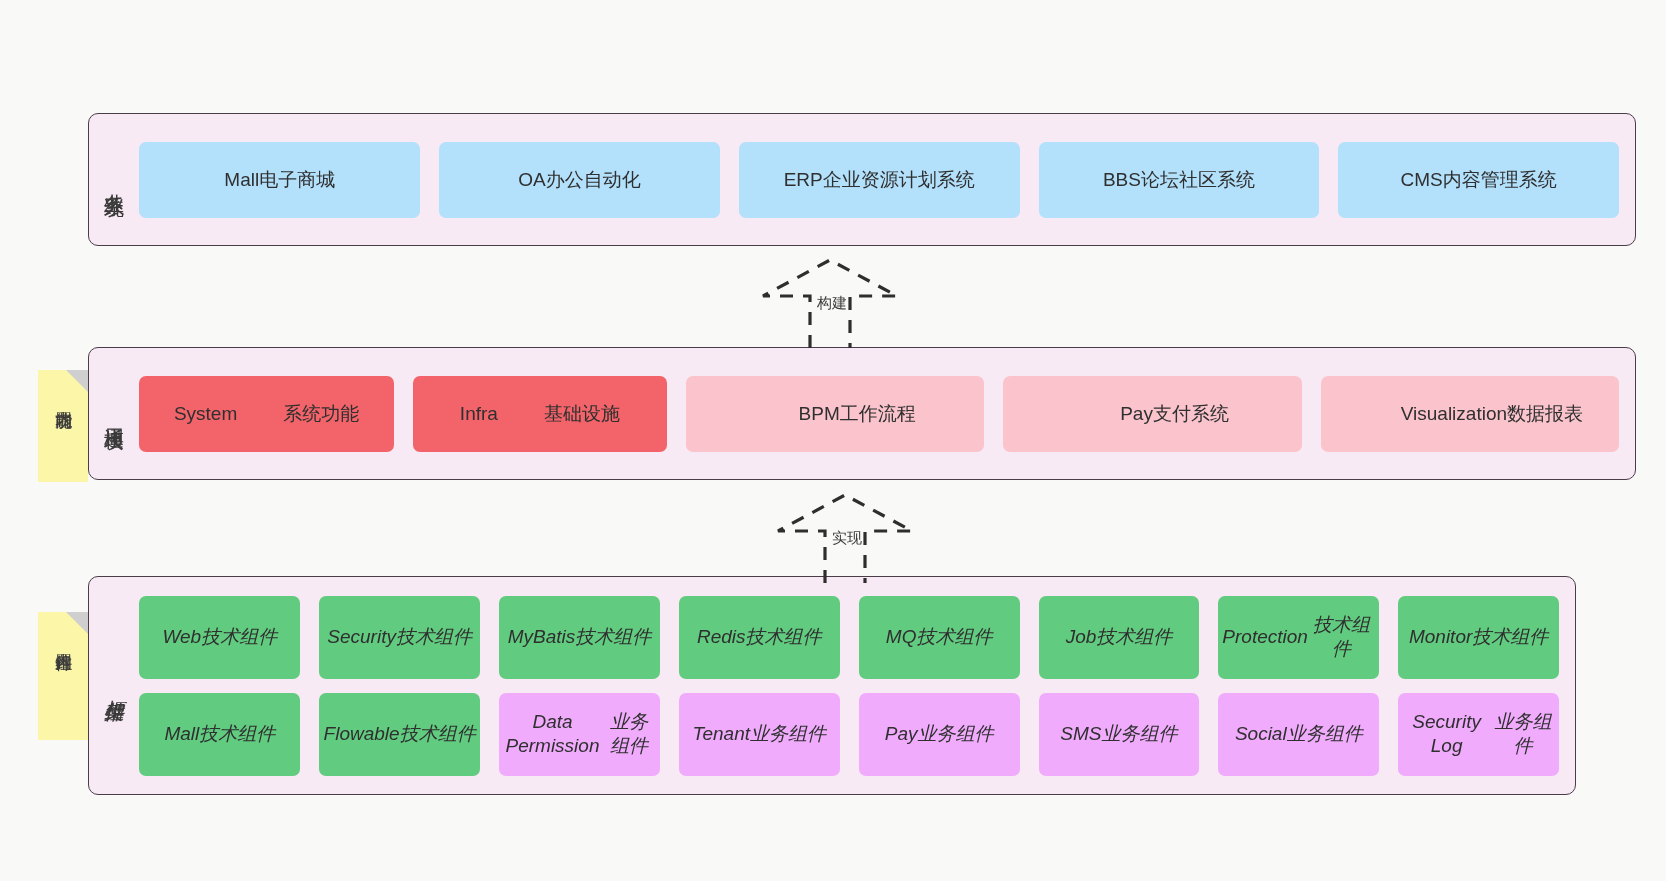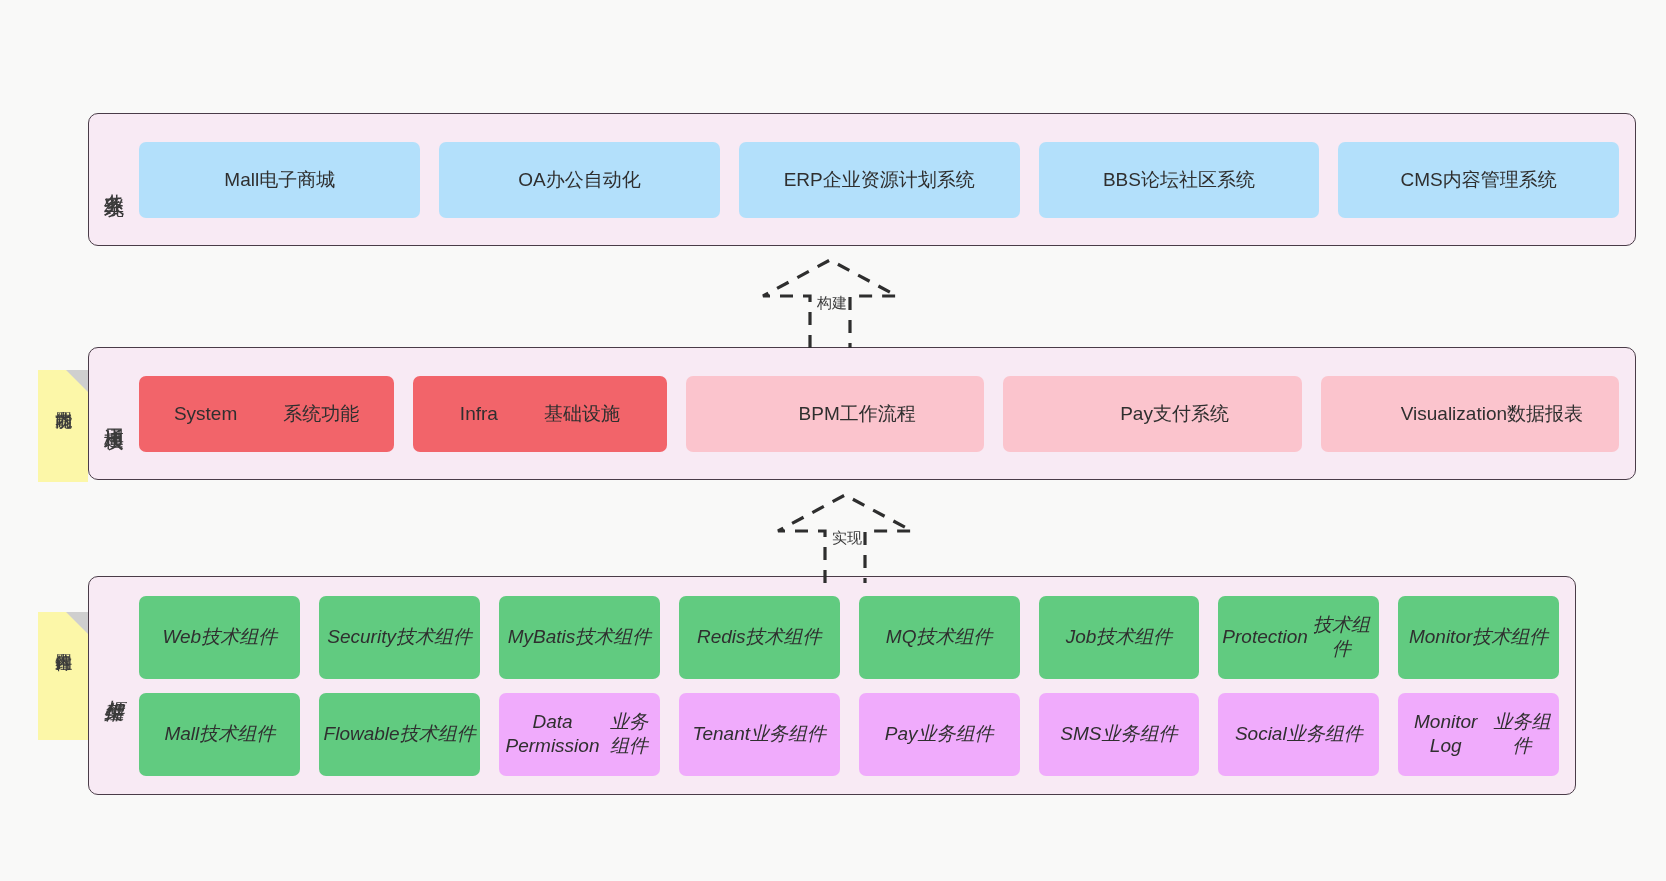--- a/index.html
+++ b/index.html
@@ -296,21 +296,21 @@
         </div>
         <div class="card c-lightgreen">
           <span class="t1">SMS</span>
           <span class="t2">业务组件</span>
         </div>
         <div class="card c-lightgreen">
           <span class="t1">Social</span>
           <span class="t2">业务组件</span>
         </div>
         <div class="card c-lightgreen">
-          <span class="t1">Monitor Log</span>
+          <span class="t1">Security Log</span>
           <span class="t2">业务组件</span>
         </div>
       </div>
 
     </div>
   </div>
 
 </div>
 
 </body></html>

